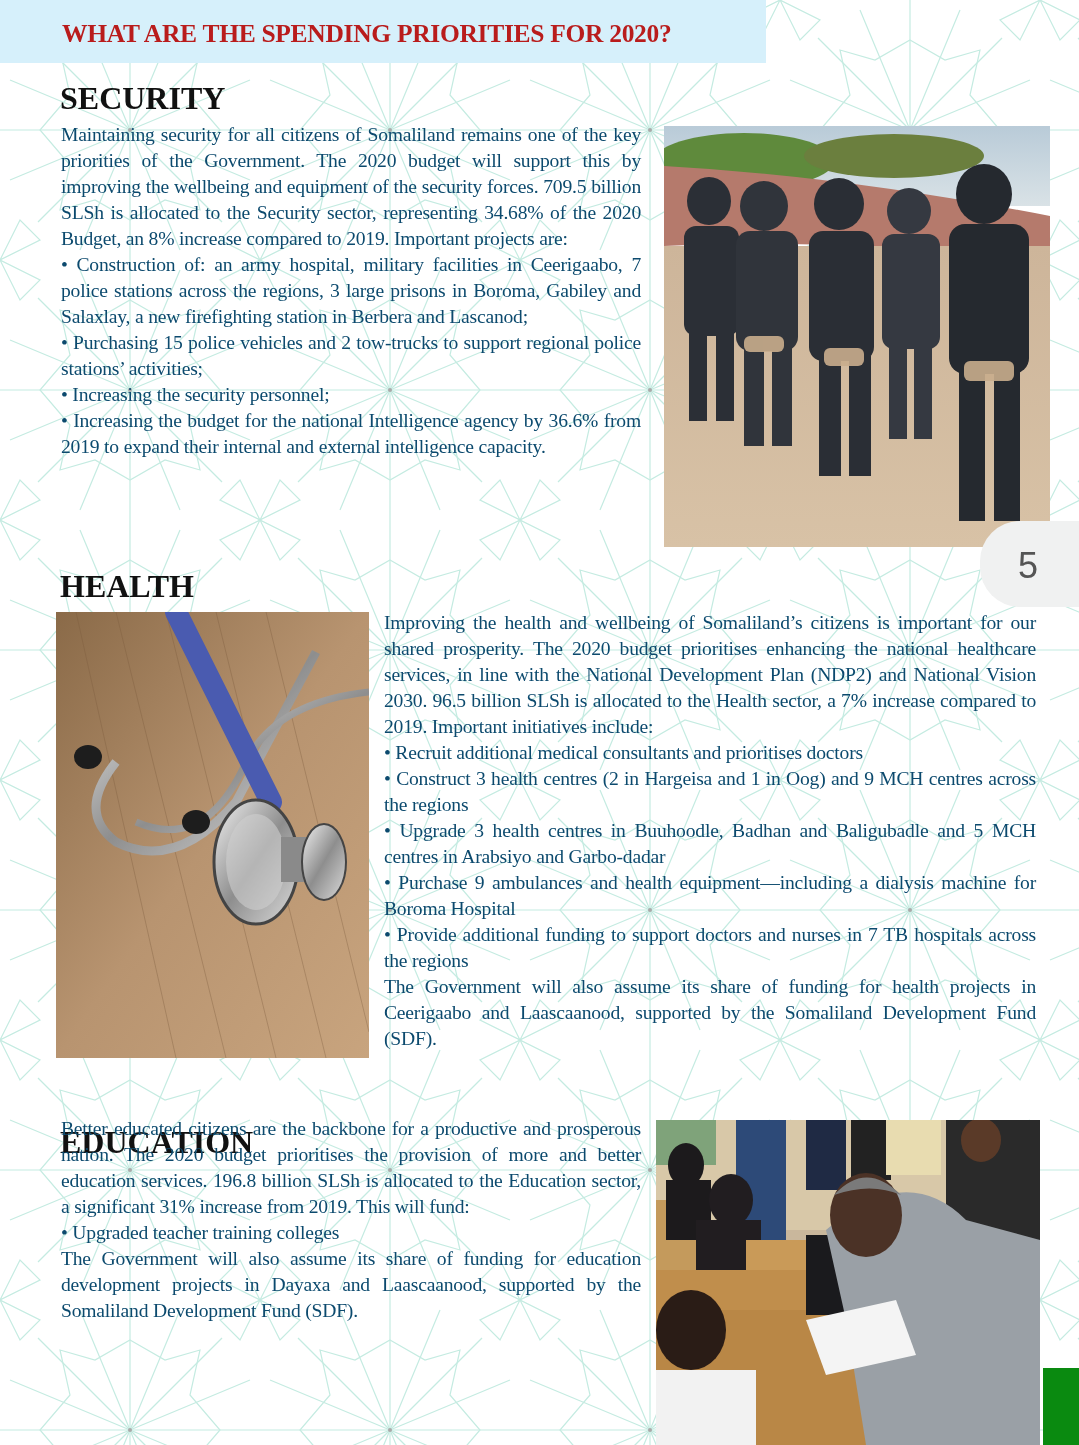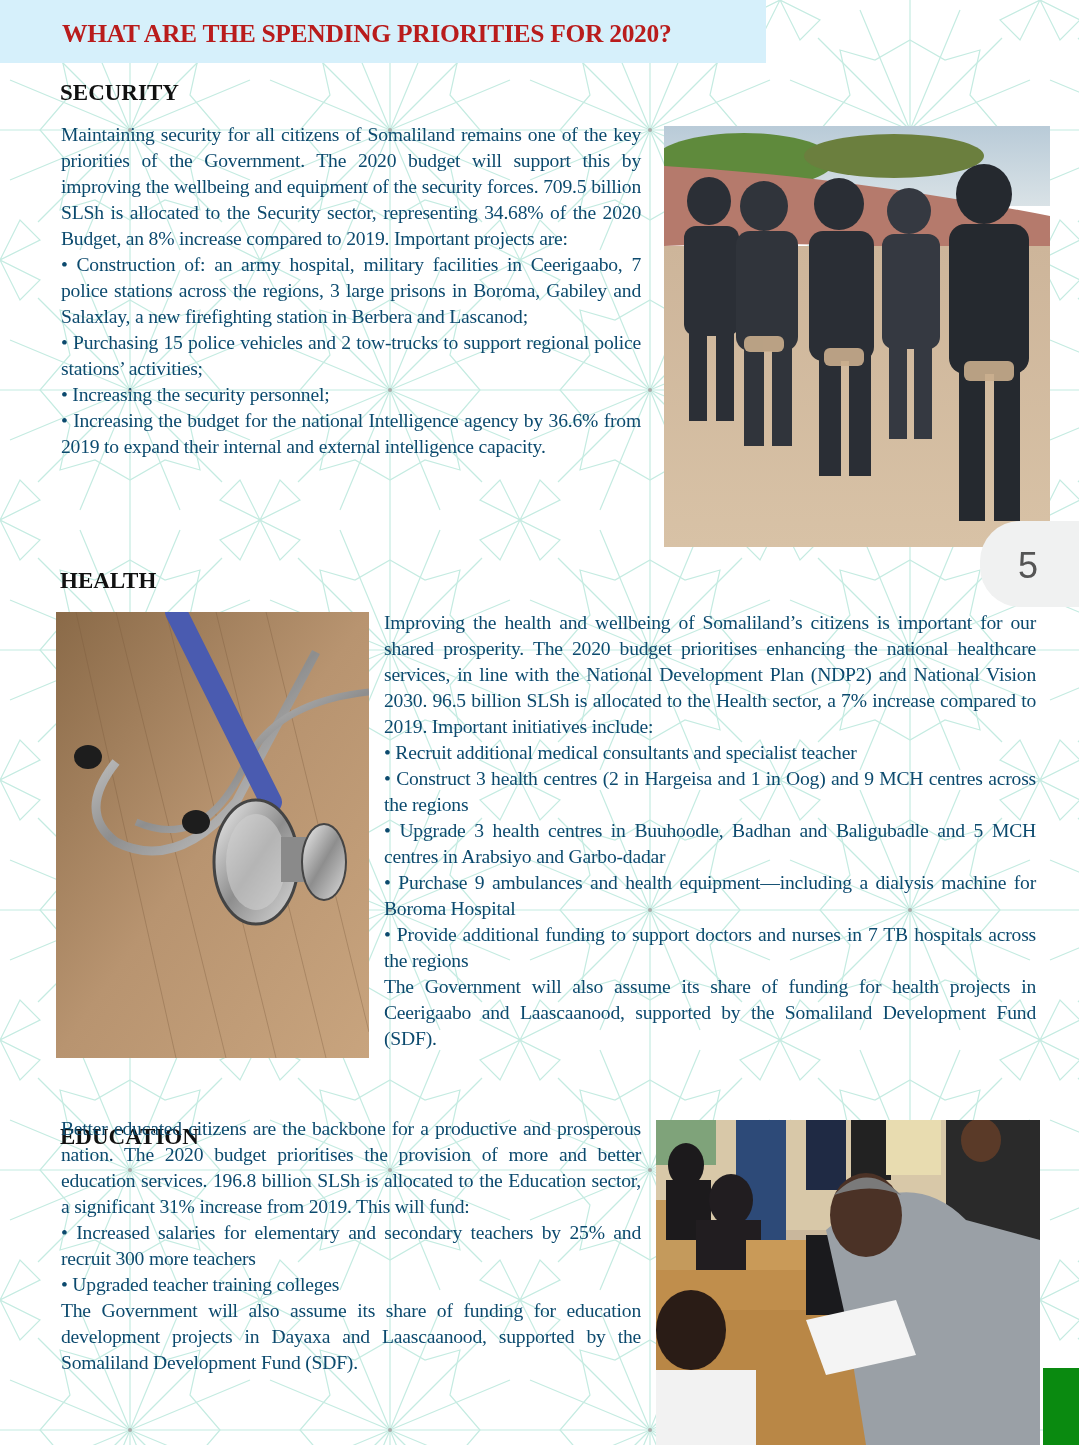--- a/index.html
+++ b/index.html
@@ -43,21 +43,21 @@
       font-size: 25.5px;
       font-weight: bold;
       letter-spacing: -0.3px;
       color: #b91c1c;
       white-space: nowrap;
     }
     .section-title {
       position: absolute;
       margin: 0;
       font-weight: bold;
-      font-size: 23px;
+      font-size: 32px;
       color: #111;
       z-index: 2;
       white-space: nowrap;
     }
     .body-text {
       position: absolute;
       z-index: 2;
       font-size: 19.6px;
       line-height: 26px;
       text-align: justify;
@@ -249,33 +249,32 @@
     <ellipse cx="140" cy="210" rx="14" ry="12" fill="#1d1d1d"></ellipse>
     <ellipse cx="200" cy="250" rx="42" ry="62" fill="url(#steel)" stroke="#444" stroke-width="3"></ellipse>
     <ellipse cx="200" cy="250" rx="30" ry="48" fill="#cfcfcf" opacity="0.6"></ellipse>
     <rect x="225" y="225" width="40" height="45" fill="#8a8a8a"></rect>
     <ellipse cx="268" cy="250" rx="22" ry="38" fill="url(#steel)" stroke="#444" stroke-width="2"></ellipse>
   </svg>
 </div>
 
 <div class="body-text" style="left:384px; top:610px; width:652px;">
   <p>Improving the health and wellbeing of Somaliland’s citizens is important for our shared prosperity. The 2020 budget prioritises enhancing the national healthcare services, in line with the National Development Plan (NDP2) and National Vision 2030. 96.5 billion SLSh is allocated to the Health sector, a 7% increase compared to 2019. Important initiatives include:</p>
-  <p class="bullet">Recruit additional medical consultants and specialist teacher</p>
+  <p class="bullet">Recruit additional medical consultants and prioritises doctors</p>
   <p class="bullet">Construct 3 health centres (2 in Hargeisa and 1 in Oog) and 9 MCH centres across the regions</p>
   <p class="bullet">Upgrade 3 health centres in Buuhoodle, Badhan and Baligubadle and 5 MCH centres in Arabsiyo and Garbo-dadar</p>
   <p class="bullet">Purchase 9 ambulances and health equipment—including a dialysis machine for Boroma Hospital</p>
   <p class="bullet">Provide additional funding to support doctors and nurses in 7 TB hospitals across the regions</p>
   <p>The Government will also assume its share of funding for health projects in Ceerigaabo and Laascaanood, supported by the Somaliland Development Fund (SDF).</p>
 </div>
 
 <h2 class="section-title" style="left:60px; top:1088px;margin-top:36px;">EDUCATION</h2>
 
 <div class="body-text" style="left:61px; top:1116px; width:580px;">
   <p>Better educated citizens are the backbone for a productive and prosperous nation. The 2020 budget prioritises the provision of more and better education services. 196.8 billion SLSh is allocated to the Education sector, a significant 31% increase from 2019. This will fund:</p>
-  <p class="bullet">Increased salaries for elementary and secondary teachers by 25% and recruit 300 more teachers</p>
   <p class="bullet">Upgraded teacher training colleges</p>
   <p>The Government will also assume its share of funding for education development projects in Dayaxa and Laascaanood, supported by the Somaliland Development Fund (SDF).</p>
 </div>
 
 <div class="photo" style="left:656px; top:1120px; width:384px; height:325px;" aria-label="Official in grey suit looking at a student's paper in a classroom">
   <svg viewBox="0 0 384 325" preserveAspectRatio="none">
     <rect width="384" height="325" fill="#c9b79c"></rect>
     <rect width="384" height="110" fill="#d8c8a8"></rect>
     <rect x="0" y="0" width="60" height="45" fill="#7fa37a"></rect>
     <rect x="80" y="0" width="50" height="120" fill="#2d4a78"></rect>

